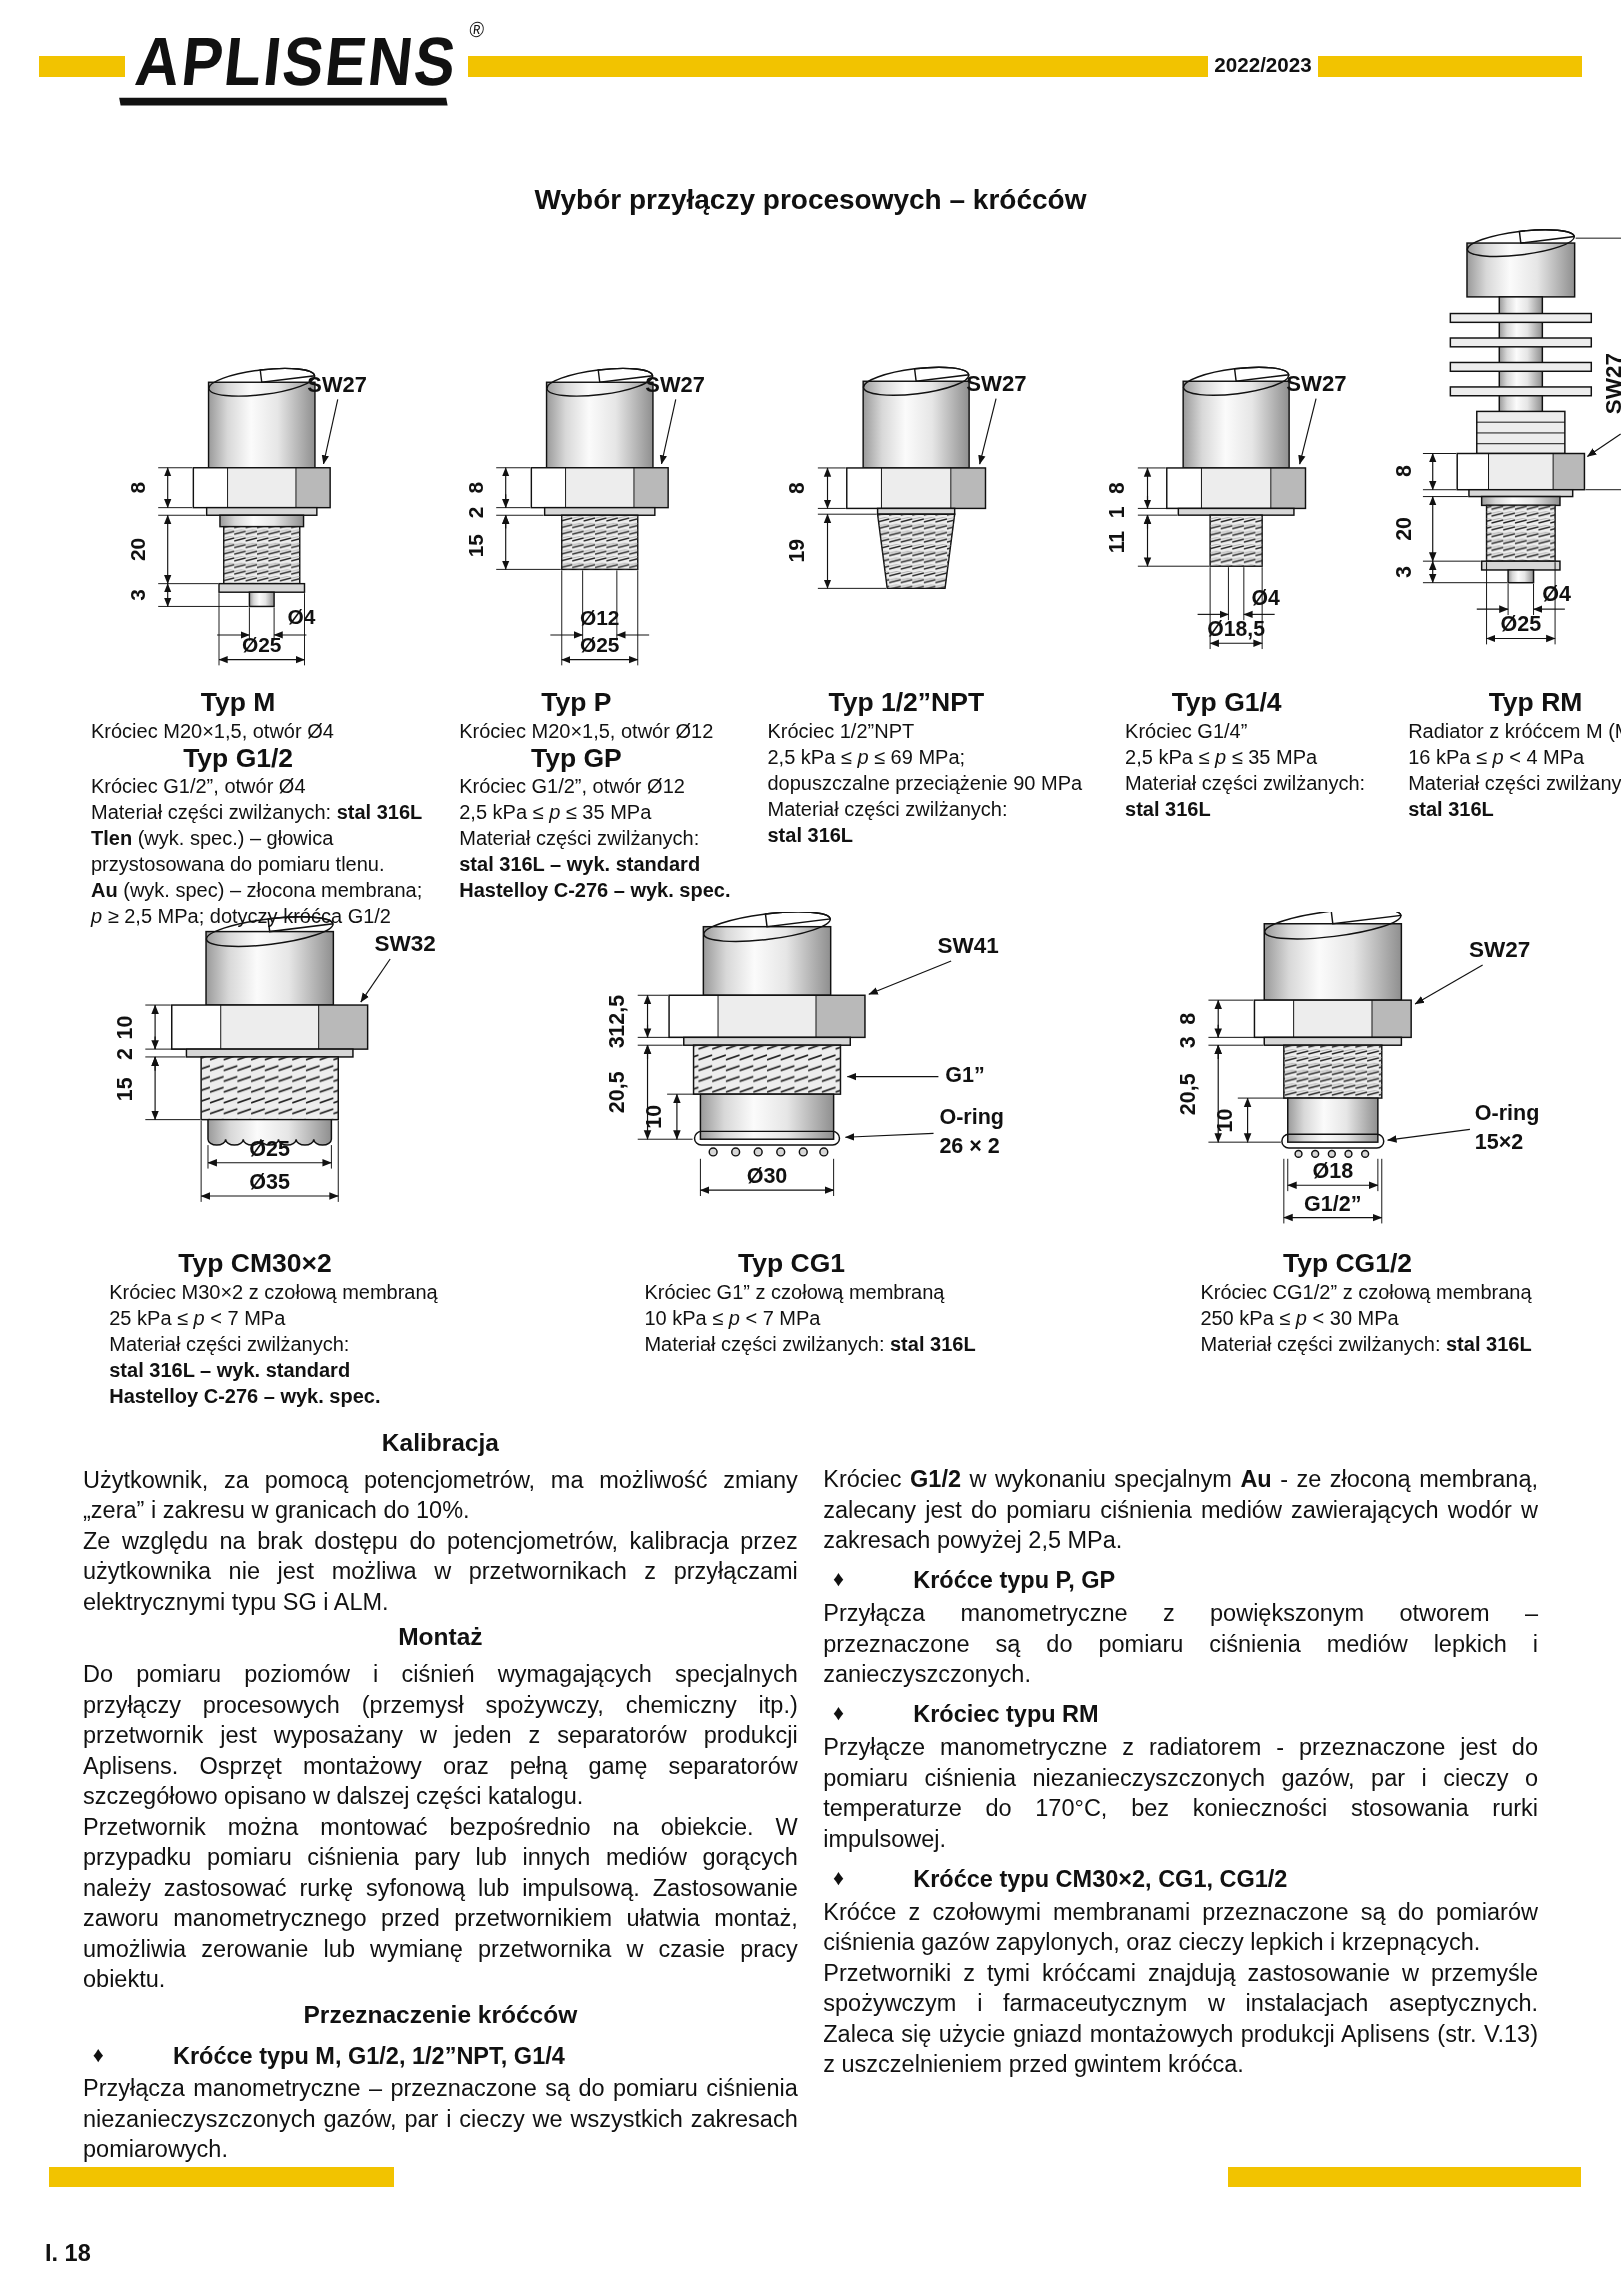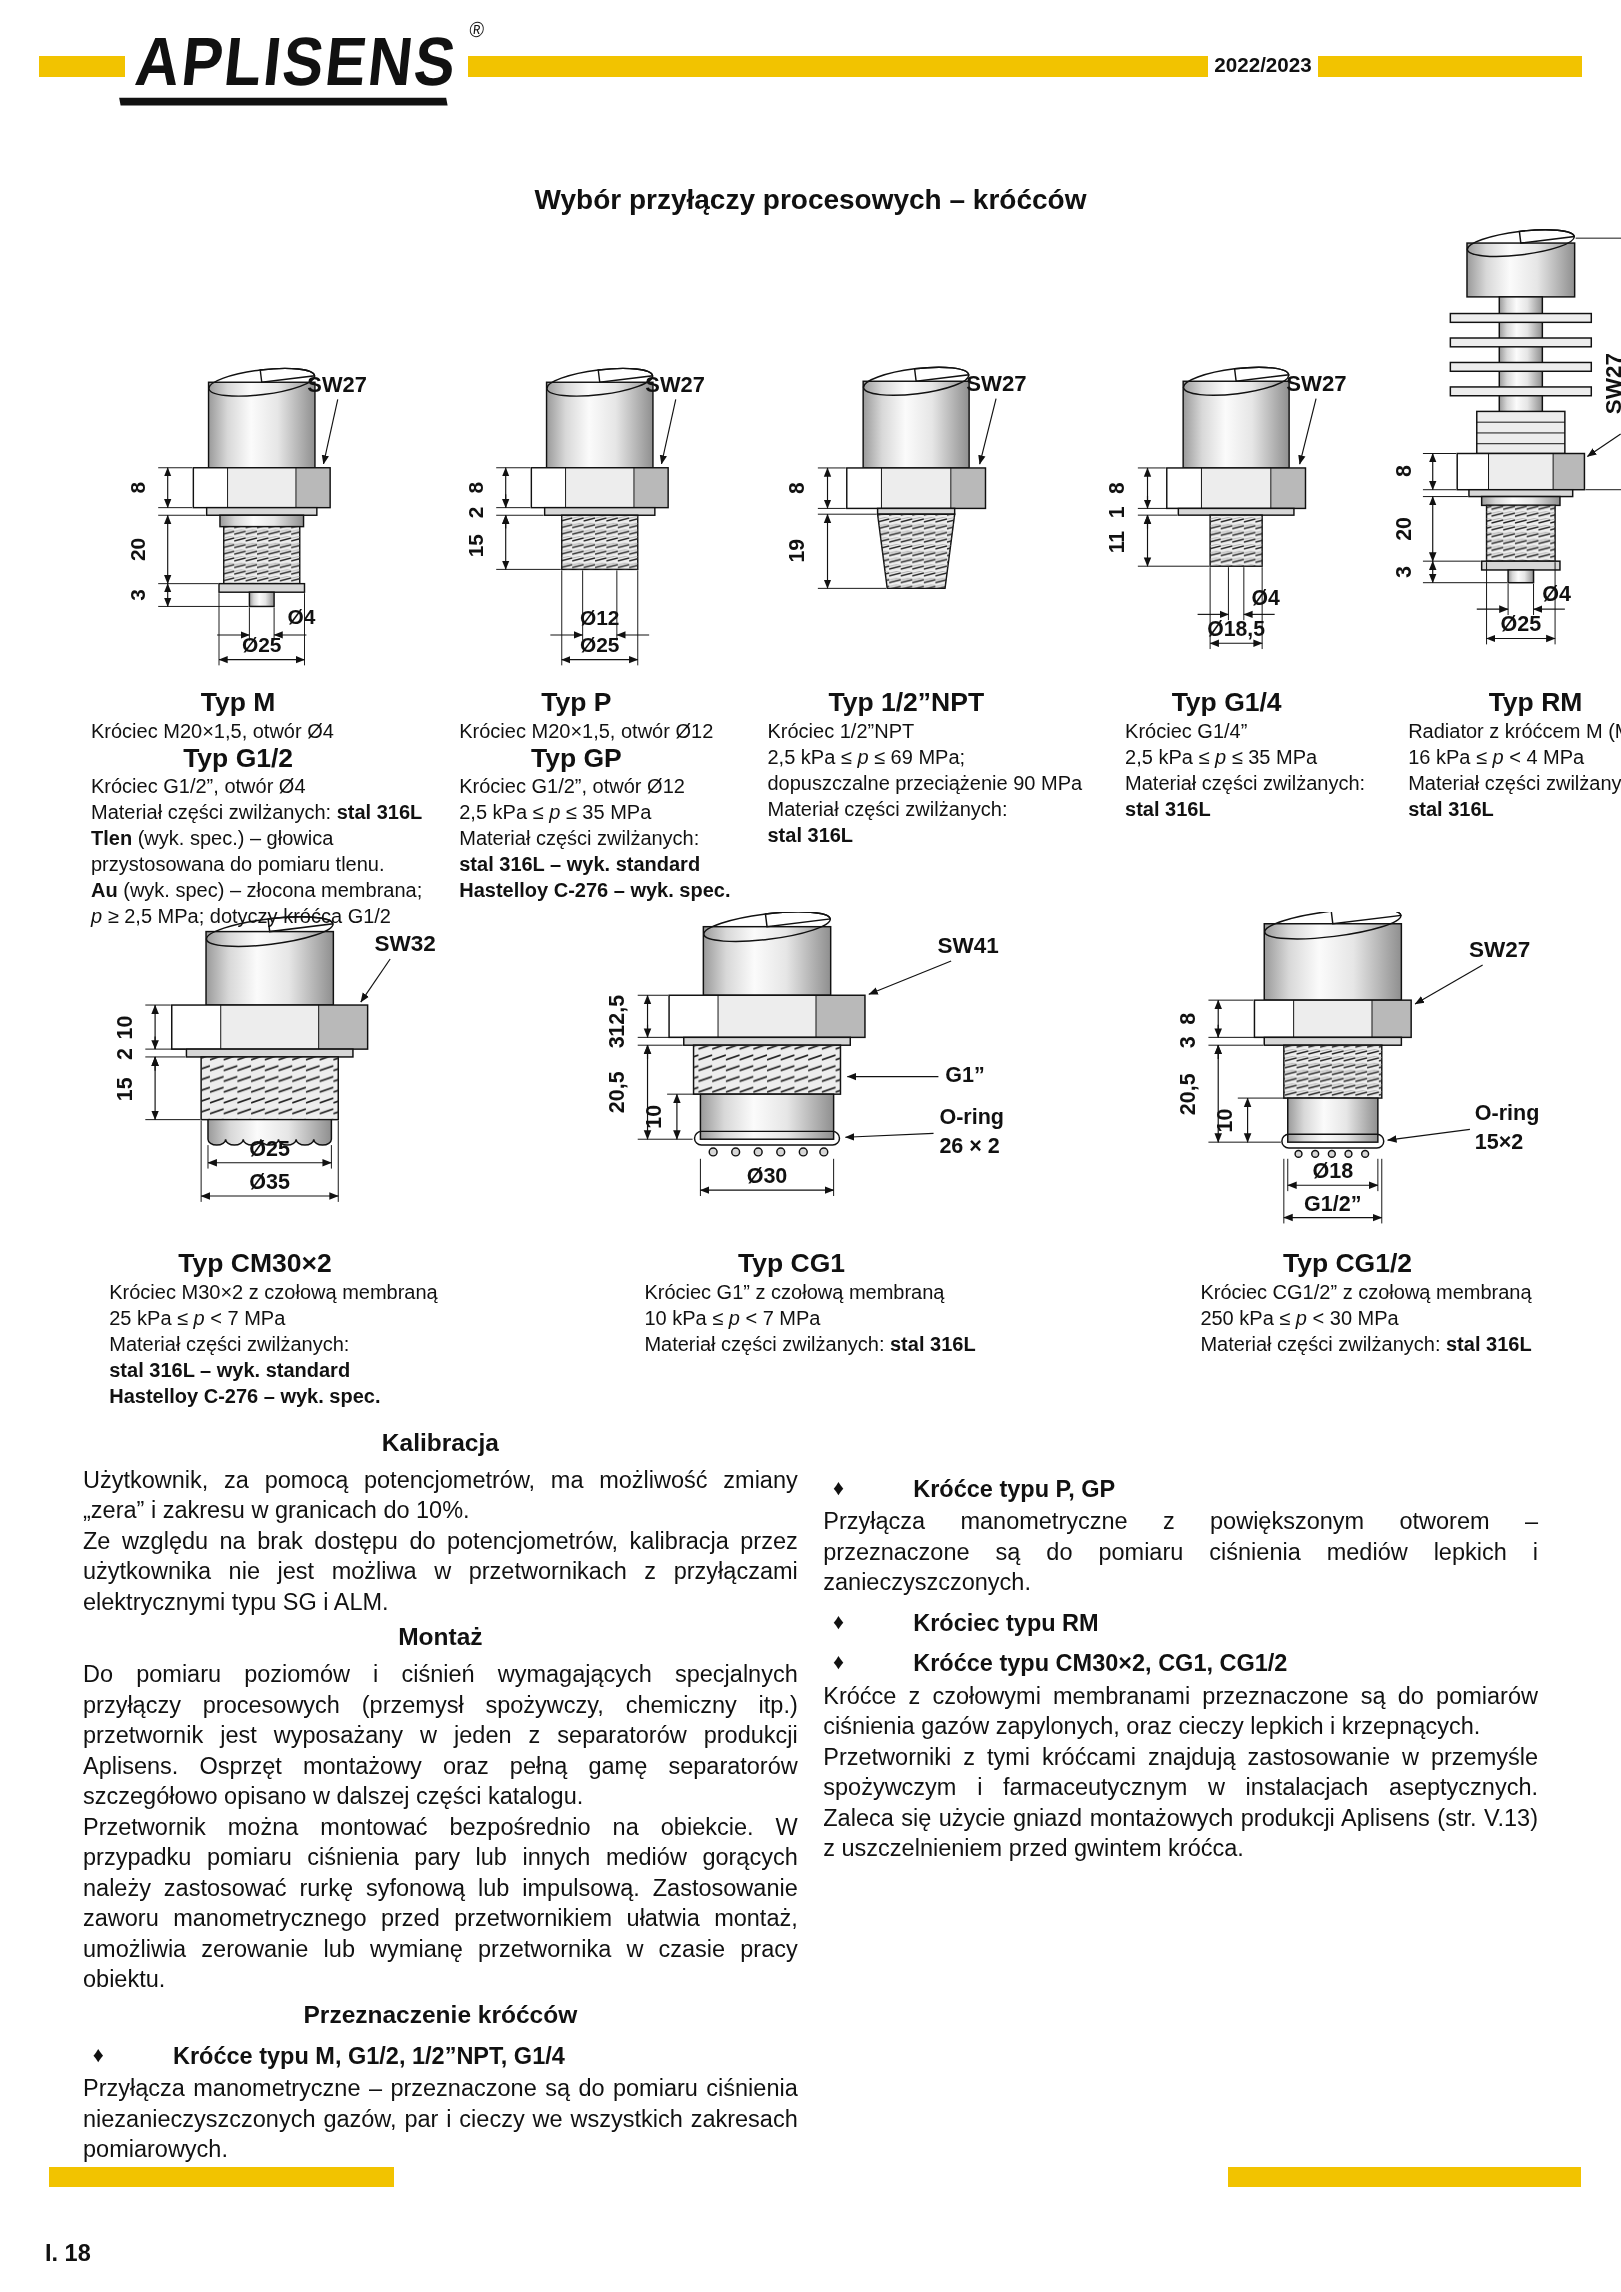--- a/index.html
+++ b/index.html
@@ -531,29 +531,31 @@
         <p class="par">Do pomiaru poziomów i ciśnień wymagających specjalnych przyłączy procesowych (przemysł spożywczy, chemiczny itp.) przetwornik jest wyposażany w jeden z separatorów produkcji Aplisens. Osprzęt montażowy oraz pełną gamę separatorów szczegółowo opisano w dalszej części katalogu.</p>
         <p class="par">Przetwornik można montować bezpośrednio na obiekcie. W przypadku pomiaru ciśnienia pary lub innych mediów gorących należy zastosować rurkę syfonową lub impulsową. Zastosowanie zaworu manometrycznego przed przetwornikiem ułatwia montaż, umożliwia zerowanie lub wymianę przetwornika w czasie pracy obiektu.</p>
         <div class="sec-h">Przeznaczenie króćców</div>
         <div class="blt">
           <span class="dia">♦</span>
           <span class="blt-t">Króćce typu M, G1/2, 1/2”NPT, G1/4</span>
         </div>
         <p class="par">Przyłącza manometryczne – przeznaczone są do pomiaru ciśnienia niezanieczyszczonych gazów, par i cieczy we wszystkich zakresach pomiarowych.</p>
       </div>
     <div class="col col-r">
+        <p class="par"><span>Króciec </span><span style="font-weight: 700;">G1/2</span><span> w wykonaniu specjalnym </span><span style="font-weight: 700;">Au</span><span> - ze złoconą membraną, zalecany jest do pomiaru ciśnienia mediów zawierających wodór w zakresach powyżej 2,5 MPa.</span></p>
         <div class="blt">
           <span class="dia">♦</span>
           <span class="blt-t">Króćce typu P, GP</span>
         </div>
         <p class="par">Przyłącza manometryczne z powiększonym otworem – przeznaczone są do pomiaru ciśnienia mediów lepkich i zanieczyszczonych.</p>
         <div class="blt">
           <span class="dia">♦</span>
           <span class="blt-t">Króciec typu RM</span>
         </div>
+        <p class="par">Przyłącze manometryczne z radiatorem - przeznaczone jest do pomiaru ciśnienia niezanieczyszczonych gazów, par i cieczy o temperaturze do 170°C, bez konieczności stosowania rurki impulsowej.</p>
         <div class="blt">
           <span class="dia">♦</span>
           <span class="blt-t">Króćce typu CM30×2, CG1, CG1/2</span>
         </div>
         <p class="par">Króćce z czołowymi membranami przeznaczone są do pomiarów ciśnienia gazów zapylonych, oraz cieczy lepkich i krzepnących.</p>
         <p class="par">Przetworniki z tymi króćcami znajdują zastosowanie w przemyśle spożywczym i farmaceutycznym w instalacjach aseptycznych. Zaleca się użycie gniazd montażowych produkcji Aplisens (str. V.13) z uszczelnieniem przed gwintem króćca.</p>
       </div>
   </div>
 
   <div class="fbar f-l"></div>

